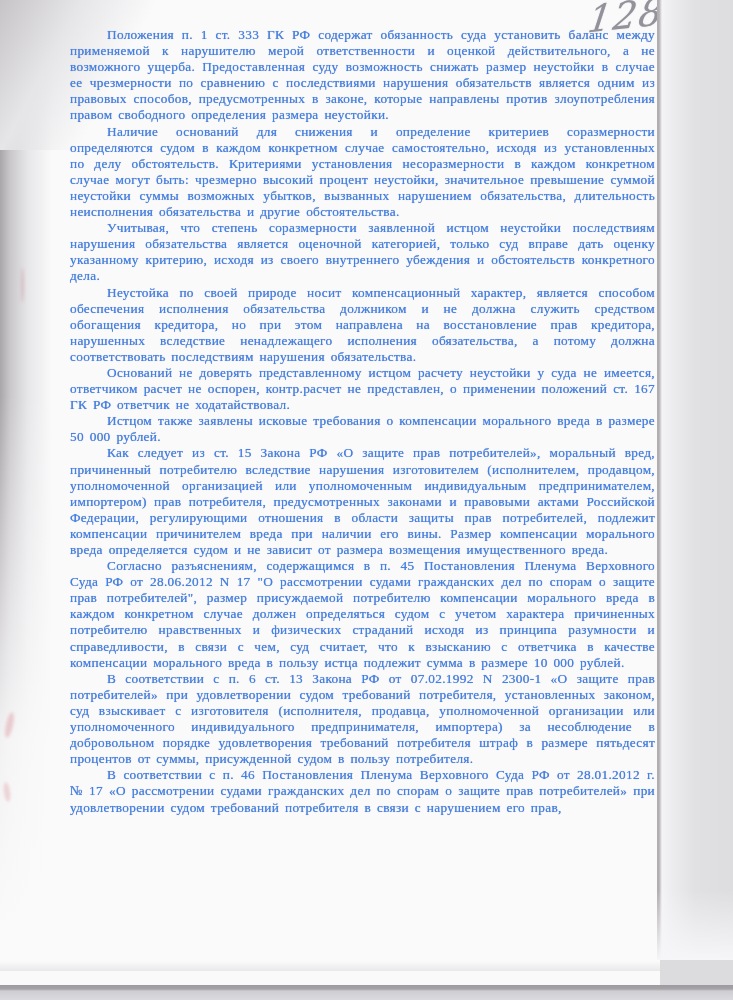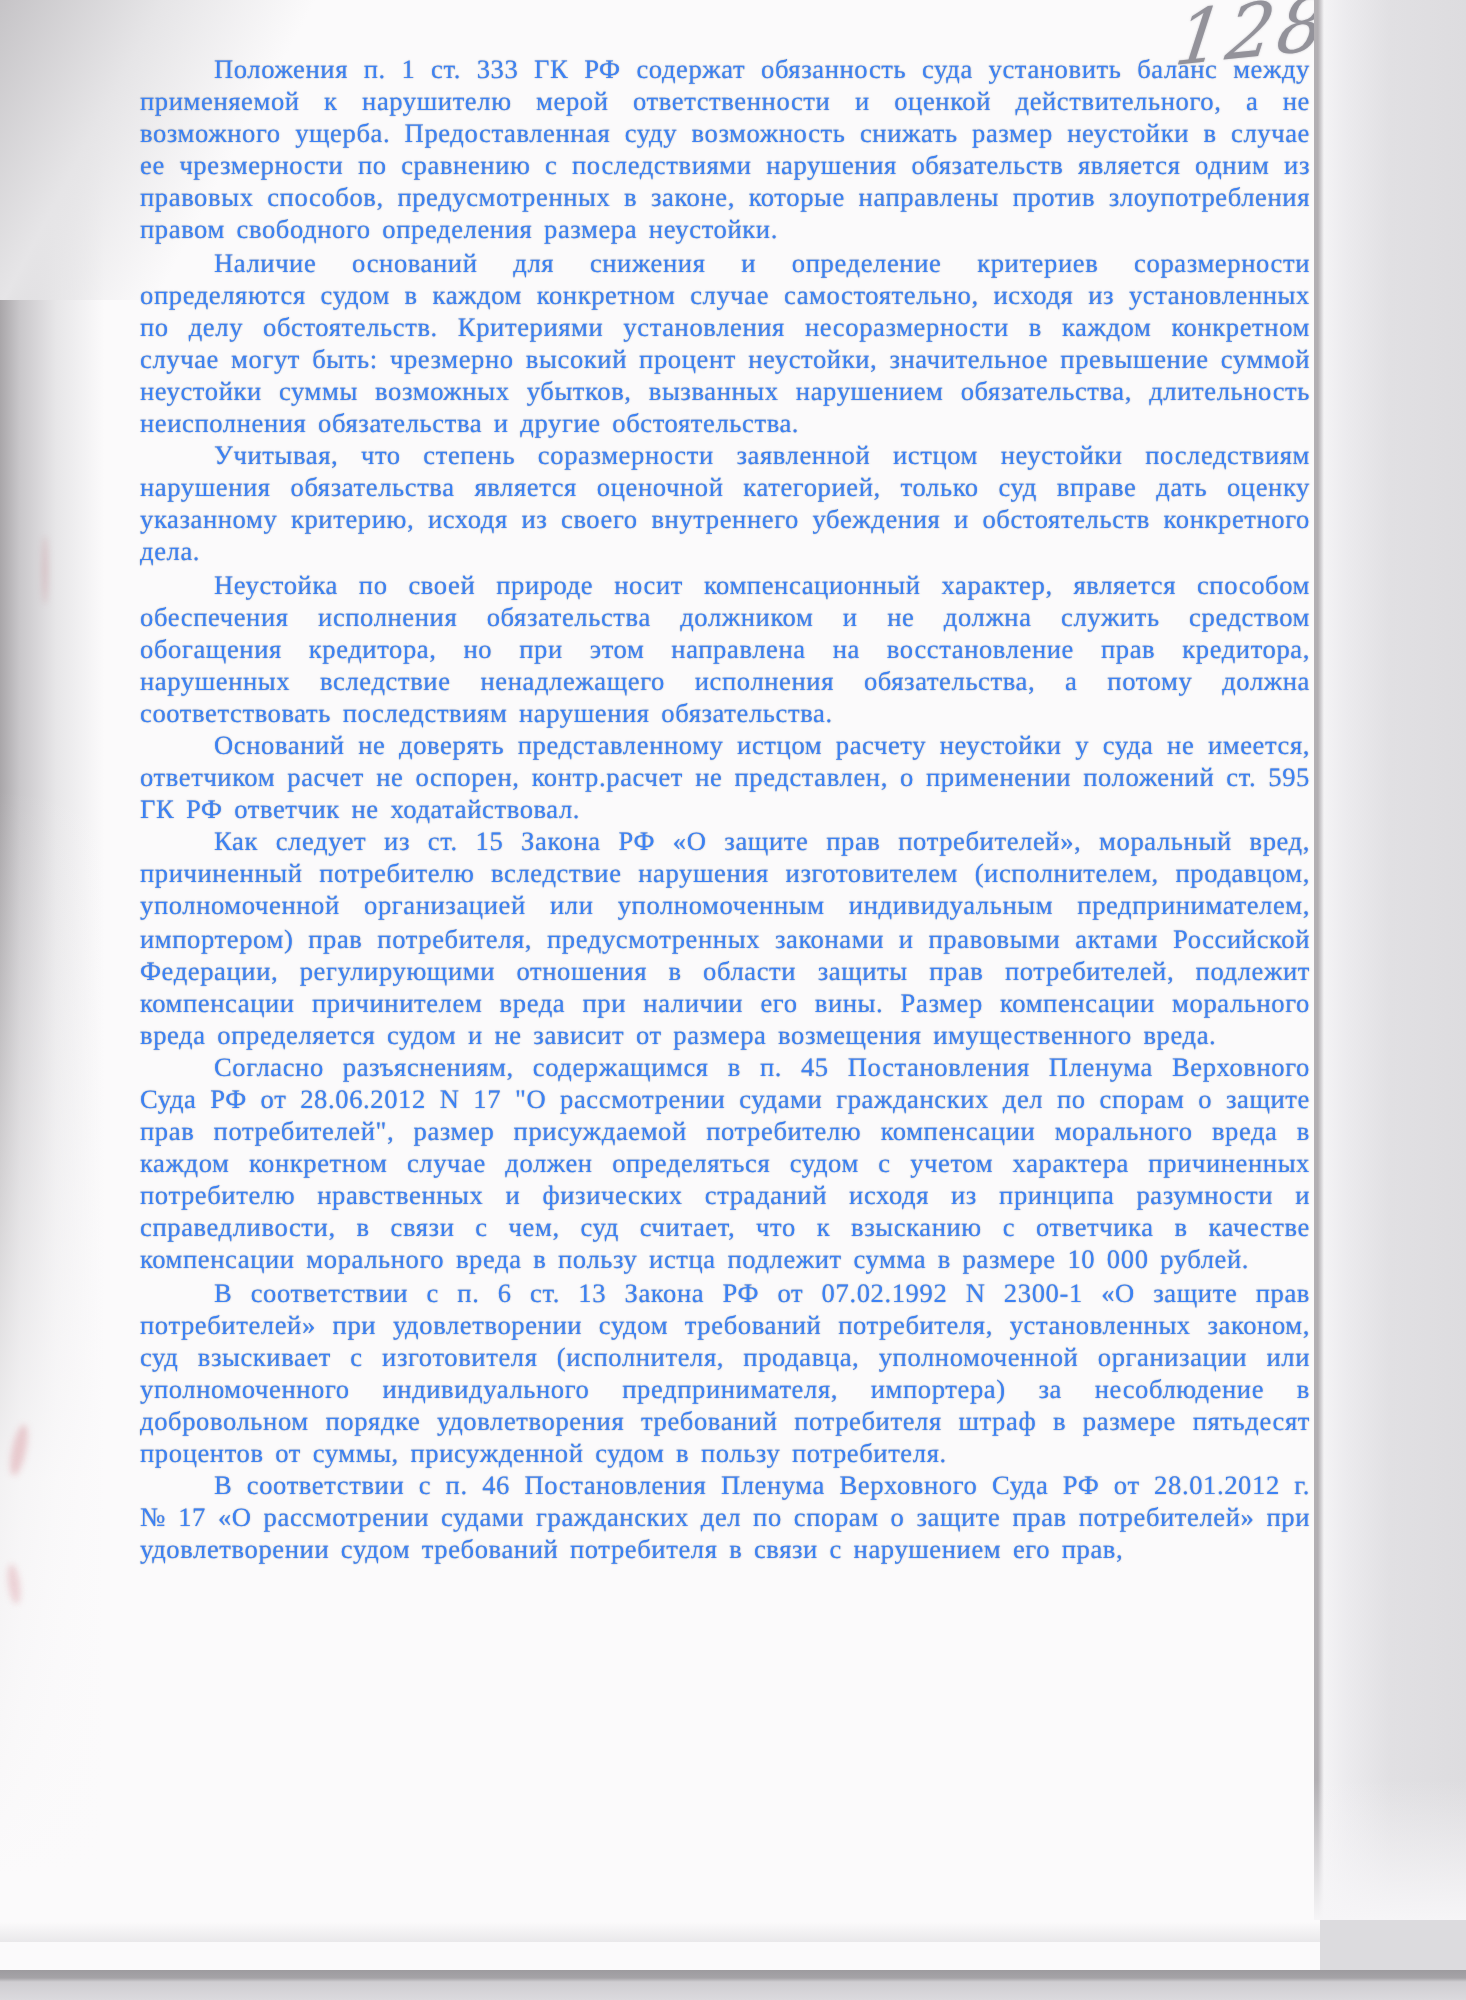--- a/index.html
+++ b/index.html
@@ -90,21 +90,22 @@
     <div class="edge-left"></div>
     <div class="corner-tl"></div>
 
     <div class="handwritten">128</div>
 
     <div class="text-block">
       <p>Положения п. 1 ст. 333 ГК РФ содержат обязанность суда установить баланс между применяемой к нарушителю мерой ответственности и оценкой действительного, а не возможного ущерба. Предоставленная суду возможность снижать размер неустойки в случае ее чрезмерности по сравнению с последствиями нарушения обязательств является одним из правовых способов, предусмотренных в законе, которые направлены против злоупотребления правом свободного определения размера неустойки.</p>
       <p>Наличие оснований для снижения и определение критериев соразмерности определяются судом в каждом конкретном случае самостоятельно, исходя из установленных по делу обстоятельств. Критериями установления несоразмерности в каждом конкретном случае могут быть: чрезмерно высокий процент неустойки, значительное превышение суммой неустойки суммы возможных убытков, вызванных нарушением обязательства, длительность неисполнения обязательства и другие обстоятельства.</p>
       <p>Учитывая, что степень соразмерности заявленной истцом неустойки последствиям нарушения обязательства является оценочной категорией, только суд вправе дать оценку указанному критерию, исходя из своего внутреннего убеждения и обстоятельств конкретного дела.</p>
       <p>Неустойка по своей природе носит компенсационный характер, является способом обеспечения исполнения обязательства должником и не должна служить средством обогащения кредитора, но при этом направлена на восстановление прав кредитора, нарушенных вследствие ненадлежащего исполнения обязательства, а потому должна соответствовать последствиям нарушения обязательства.</p>
-      <p>Оснований не доверять представленному истцом расчету неустойки у суда не имеется, ответчиком расчет не оспорен, контр.расчет не представлен, о применении положений ст. 595 ГК РФ ответчик не ходатайствовал.</p>
+      <p>Оснований не доверять представленному истцом расчету неустойки у суда не имеется, ответчиком расчет не оспорен, контр.расчет не представлен, о применении положений ст. 167 ГК РФ ответчик не ходатайствовал.</p>
+      <p>Истцом также заявлены исковые требования о компенсации морального вреда в размере 50 000 рублей.</p>
       <p>Как следует из ст. 15 Закона РФ «О защите прав потребителей», моральный вред, причиненный потребителю вследствие нарушения изготовителем (исполнителем, продавцом, уполномоченной организацией или уполномоченным индивидуальным предпринимателем, импортером) прав потребителя, предусмотренных законами и правовыми актами Российской Федерации, регулирующими отношения в области защиты прав потребителей, подлежит компенсации причинителем вреда при наличии его вины. Размер компенсации морального вреда определяется судом и не зависит от размера возмещения имущественного вреда.</p>
       <p>Согласно разъяснениям, содержащимся в п. 45 Постановления Пленума Верховного Суда РФ от 28.06.2012 N 17 "О рассмотрении судами гражданских дел по спорам о защите прав потребителей", размер присуждаемой потребителю компенсации морального вреда в каждом конкретном случае должен определяться судом с учетом характера причиненных потребителю нравственных и физических страданий исходя из принципа разумности и справедливости, в связи с чем, суд считает, что к взысканию с ответчика в качестве компенсации морального вреда в пользу истца подлежит сумма в размере 10 000 рублей.</p>
       <p>В соответствии с п. 6 ст. 13 Закона РФ от 07.02.1992 N 2300-1 «О защите прав потребителей» при удовлетворении судом требований потребителя, установленных законом, суд взыскивает с изготовителя (исполнителя, продавца, уполномоченной организации или уполномоченного индивидуального предпринимателя, импортера) за несоблюдение в добровольном порядке удовлетворения требований потребителя штраф в размере пятьдесят процентов от суммы, присужденной судом в пользу потребителя.</p>
       <p>В соответствии с п. 46 Постановления Пленума Верховного Суда РФ от 28.01.2012 г. № 17 «О рассмотрении судами гражданских дел по спорам о защите прав потребителей» при удовлетворении судом требований потребителя в связи с нарушением его прав,</p>
     </div>
 
     <div class="page-number">4</div>
 
     <div class="smudge s1"></div>
     <div class="smudge s2"></div>

